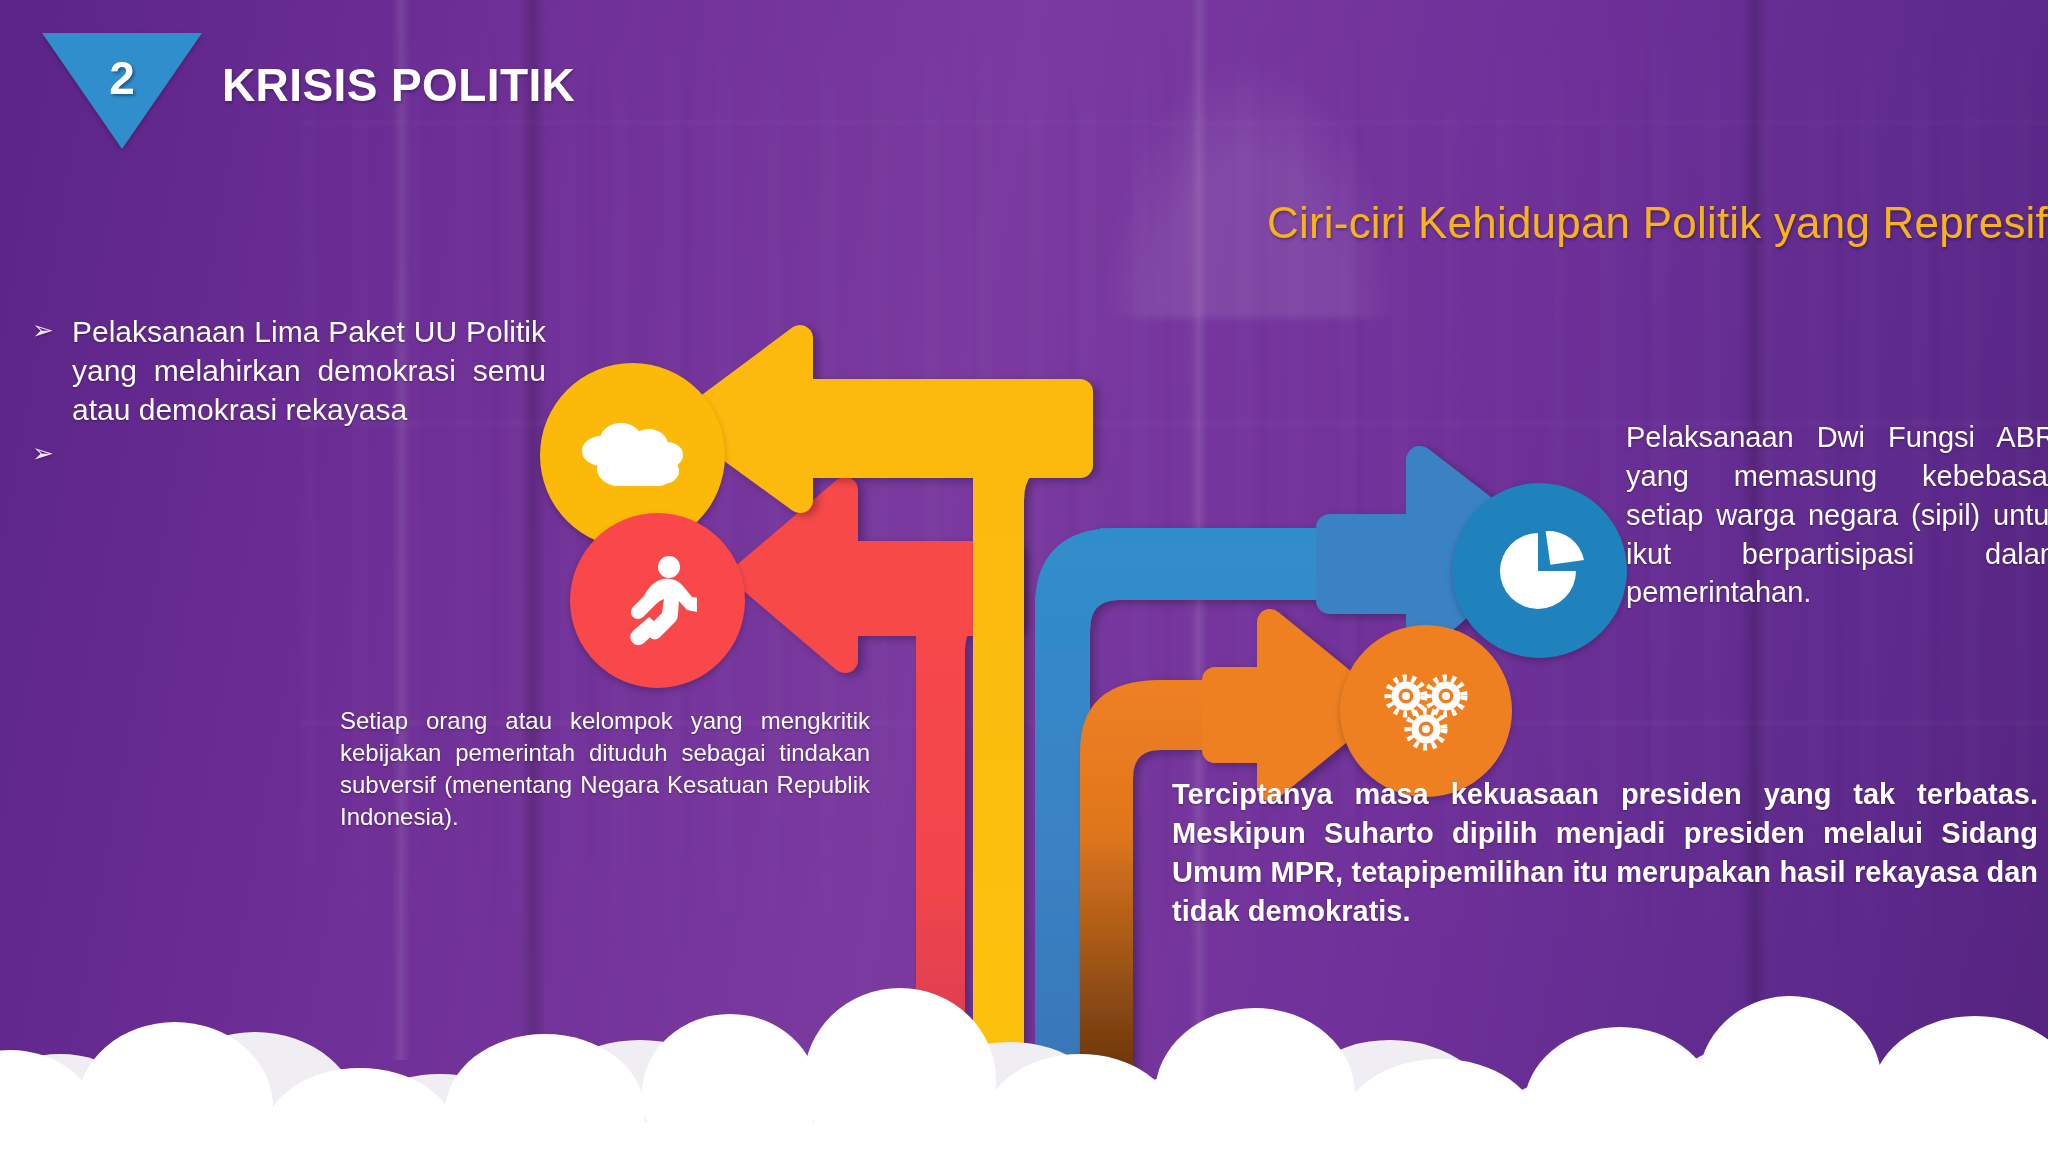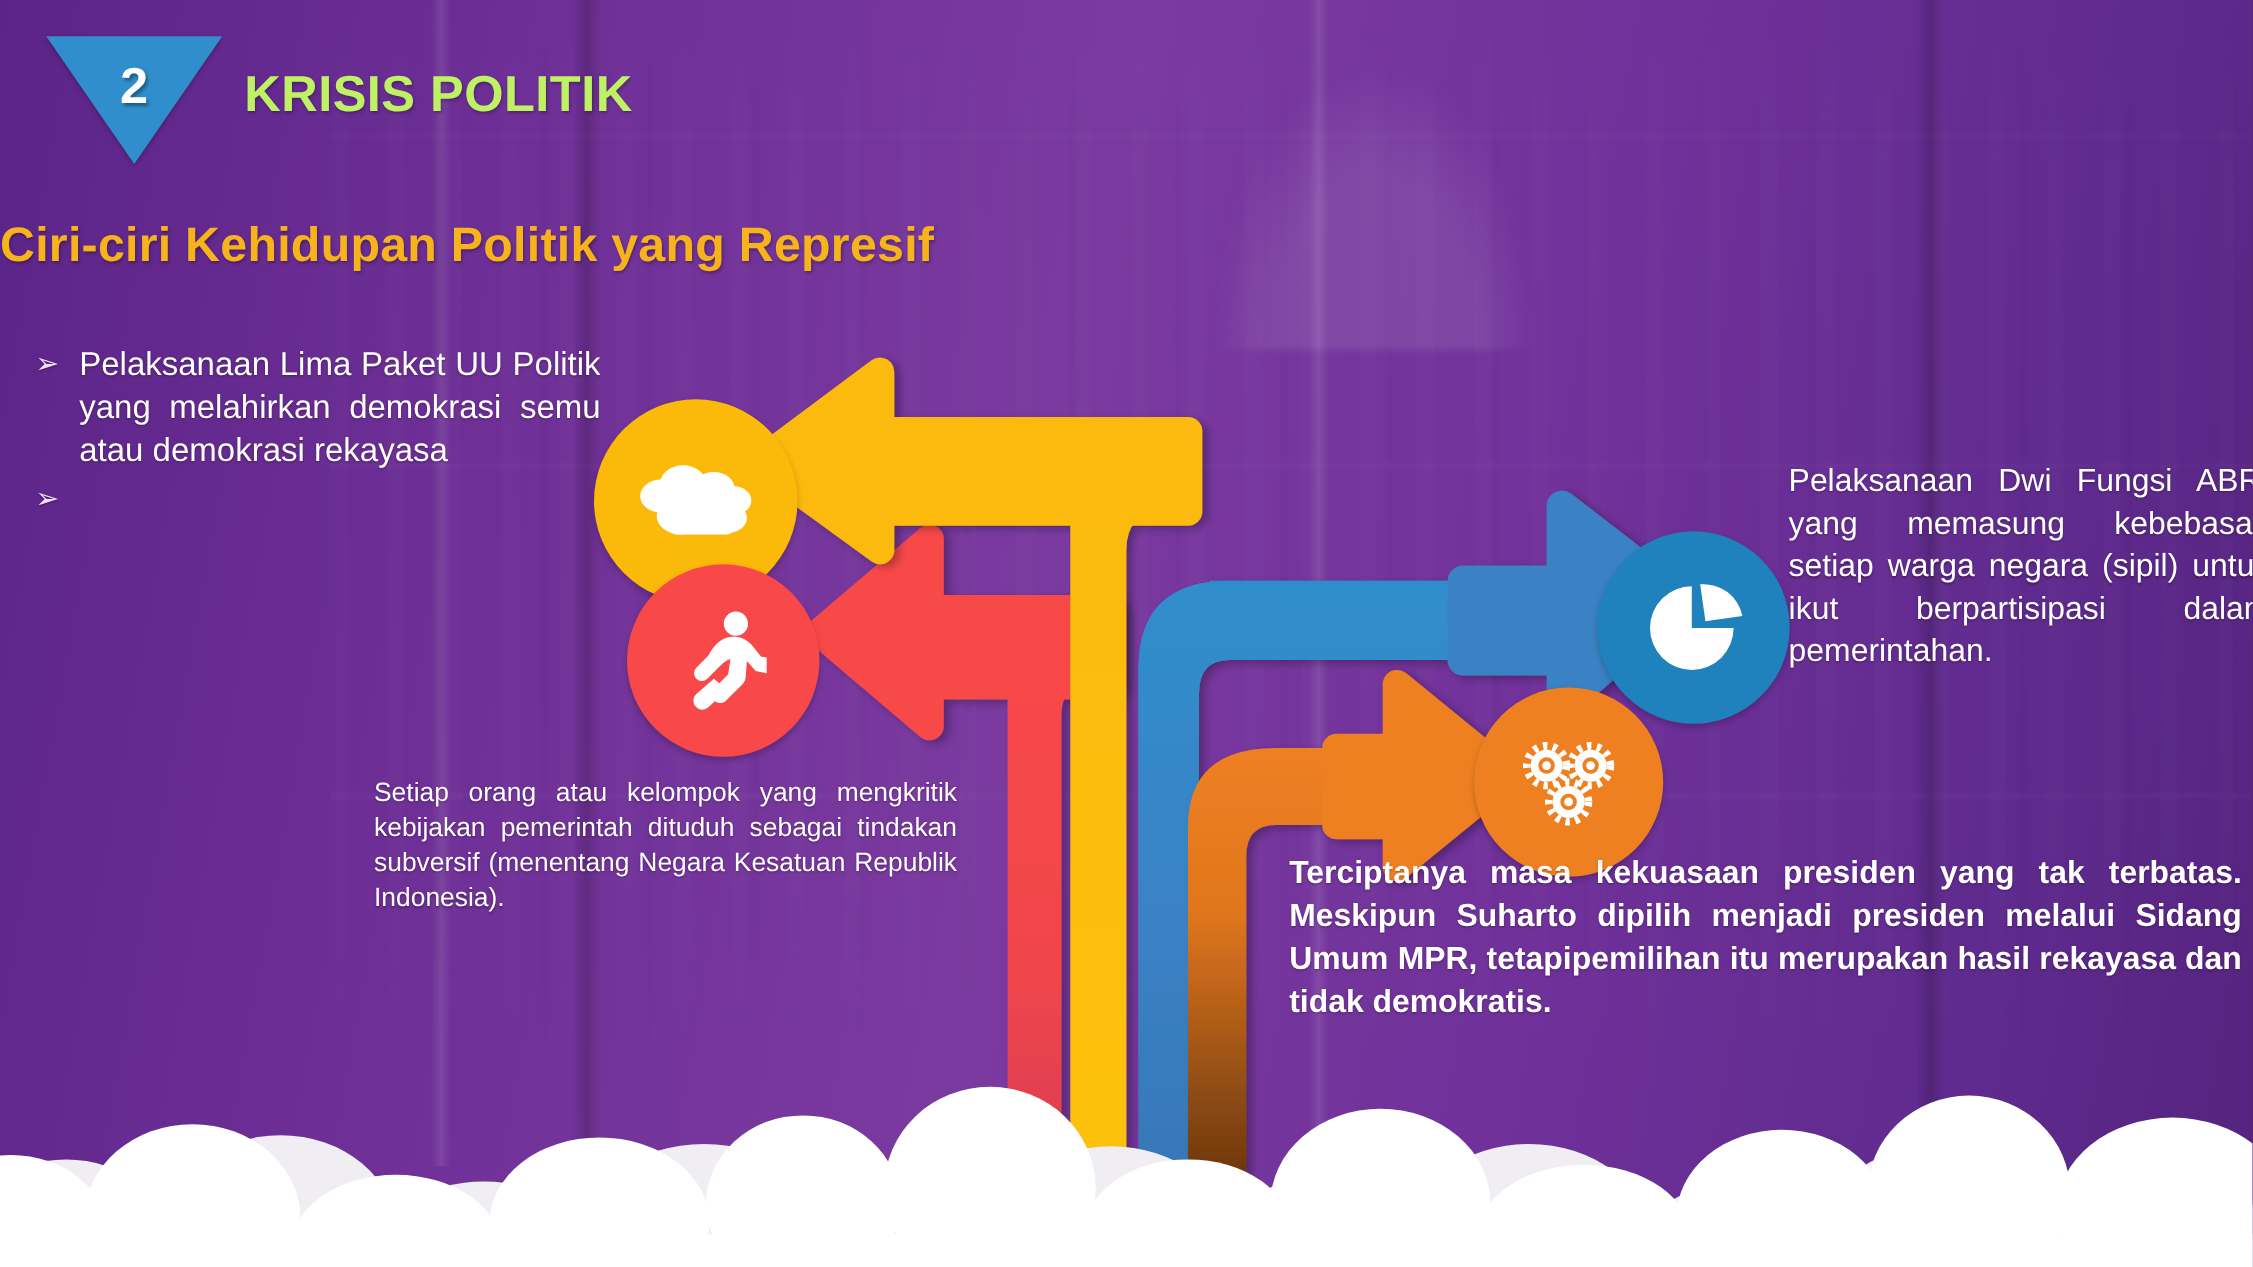--- a/index.html
+++ b/index.html
@@ -51,28 +51,28 @@
     border-top:116px solid #2f8ecb;
     filter:drop-shadow(0 2px 2px rgba(0,0,0,.25));
   }
   .badge-num{
     position:absolute;left:0;top:22px;width:160px;text-align:center;
     color:#ffffff;font-size:46px;font-weight:700;line-height:1;
     text-shadow:2px 2px 3px rgba(0,0,0,.35);
   }
   .hdr-title{
     position:absolute;left:222px;top:58px;
-    color:#bef264;font-size:46px;font-weight:700;letter-spacing:.4px;
+    color:#ffffff;font-size:46px;font-weight:700;letter-spacing:.4px;
     text-shadow:1px 2px 3px rgba(0,0,0,.28);
   }
 
   
   .main-title{
-    position:absolute;left:0;top:198px;width:2048px;text-align:left;
-    color:#f6b31b;font-size:44px;font-weight:700;letter-spacing:.2px;
+    position:absolute;left:0;top:198px;width:2048px;text-align:right;
+    color:#f6b31b;font-size:44px;font-weight:400;letter-spacing:.2px;
     text-shadow:1px 2px 3px rgba(0,0,0,.30);
   }
 
   
   .txt{position:absolute;color:#fff;text-shadow:0 1px 2px rgba(0,0,0,.35);}
   .bullets{left:16px;top:312px;width:530px;font-size:30px;line-height:1.30;}
   .bullet{position:relative;padding-left:56px;margin-bottom:6px;text-align:justify;}
   .bullet .chev{
     position:absolute;left:16px;top:1px;color:#efe4f6;font-size:26px;line-height:1.34;
   }

